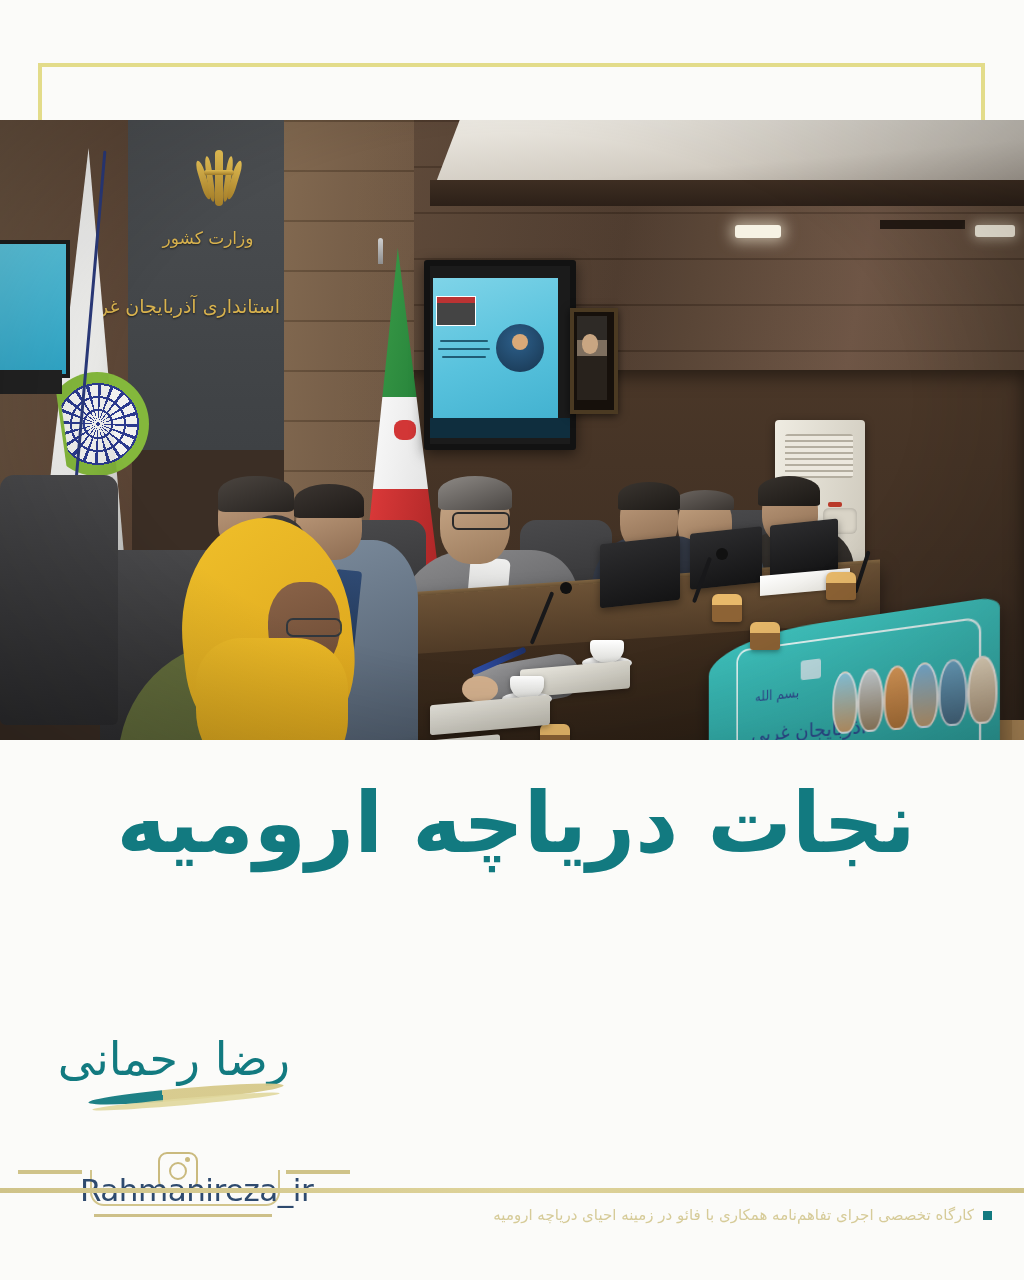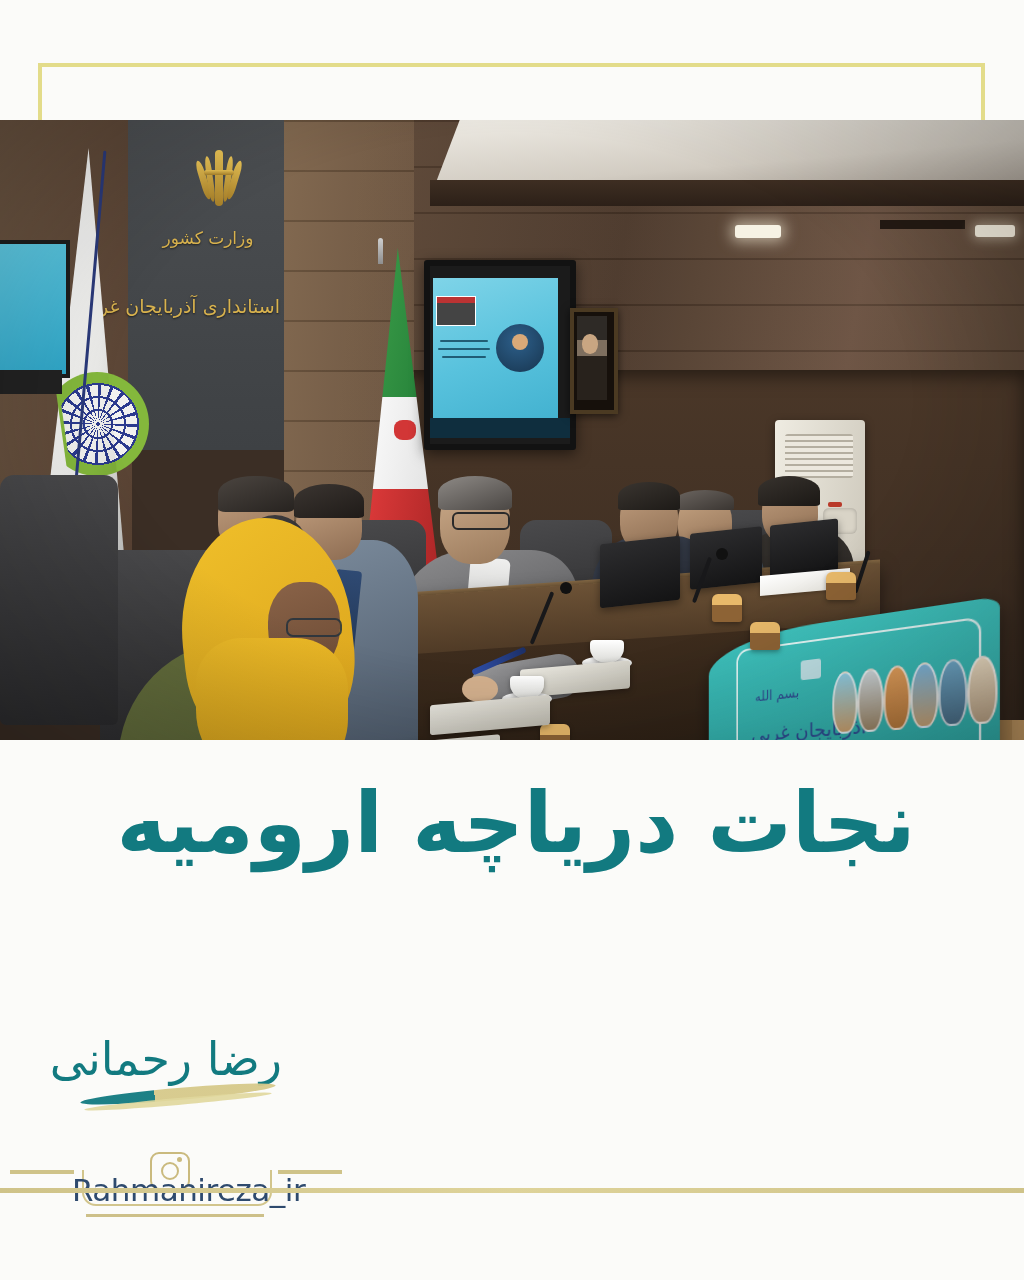--- a/index.html
+++ b/index.html
@@ -317,21 +317,21 @@
   .hl-2{font-size:84px;margin-top:8px;margin-left:32px;}
 
   .body-text{
     position:absolute;right:56px;top:300px;width:610px;
     direction:rtl;text-align:justify;color:#6f6f6f;
     font-size:15.5px;line-height:2.0;
     font-family:"DejaVu Sans","Liberation Sans",sans-serif;
   }
 
   
-  .sig{position:absolute;left:50px;top:296px;width:250px;height:180px;}
+  .sig{position:absolute;left:58px;top:296px;width:250px;height:180px;}
   .sig-calli{position:absolute;left:18px;top:0;width:214px;height:110px;
     color:#127a80;font-size:46px;direction:rtl;text-align:center;
     font-family:"DejaVu Sans","Liberation Sans",sans-serif;
     line-height:1.0;white-space:nowrap;}
   .sig-swash{position:absolute;left:30px;top:52px;width:196px;height:12px;
     border-radius:50%;
     background:linear-gradient(90deg,#127a80 0 38%,#d6c98a 38% 100%);
     transform:rotate(-5deg);opacity:.95;}
   .sig-swash2{position:absolute;left:34px;top:62px;width:188px;height:7px;
     border-radius:50%;background:#e0d79c;transform:rotate(-5deg);opacity:.9;}
@@ -539,14 +539,17 @@
         <div class="handle-rule-r"></div>
         <div class="handle-brackets"></div>
         <div class="ig-icon"></div>
         <div class="handle-text">Rahmanireza_ir</div>
         <div class="handle-underline"></div>
       </div>
     </div>
 
     <div class="gold-rule"></div>
 
+    <div class="caption">
+      <span class="cap-bullet"></span><span>کارگاه تخصصی اجرای تفاهم‌نامه همکاری با فائو در زمینه احیای دریاچه ارومیه</span>
+    </div>
   </div>
 </div>
 
 </body></html>

